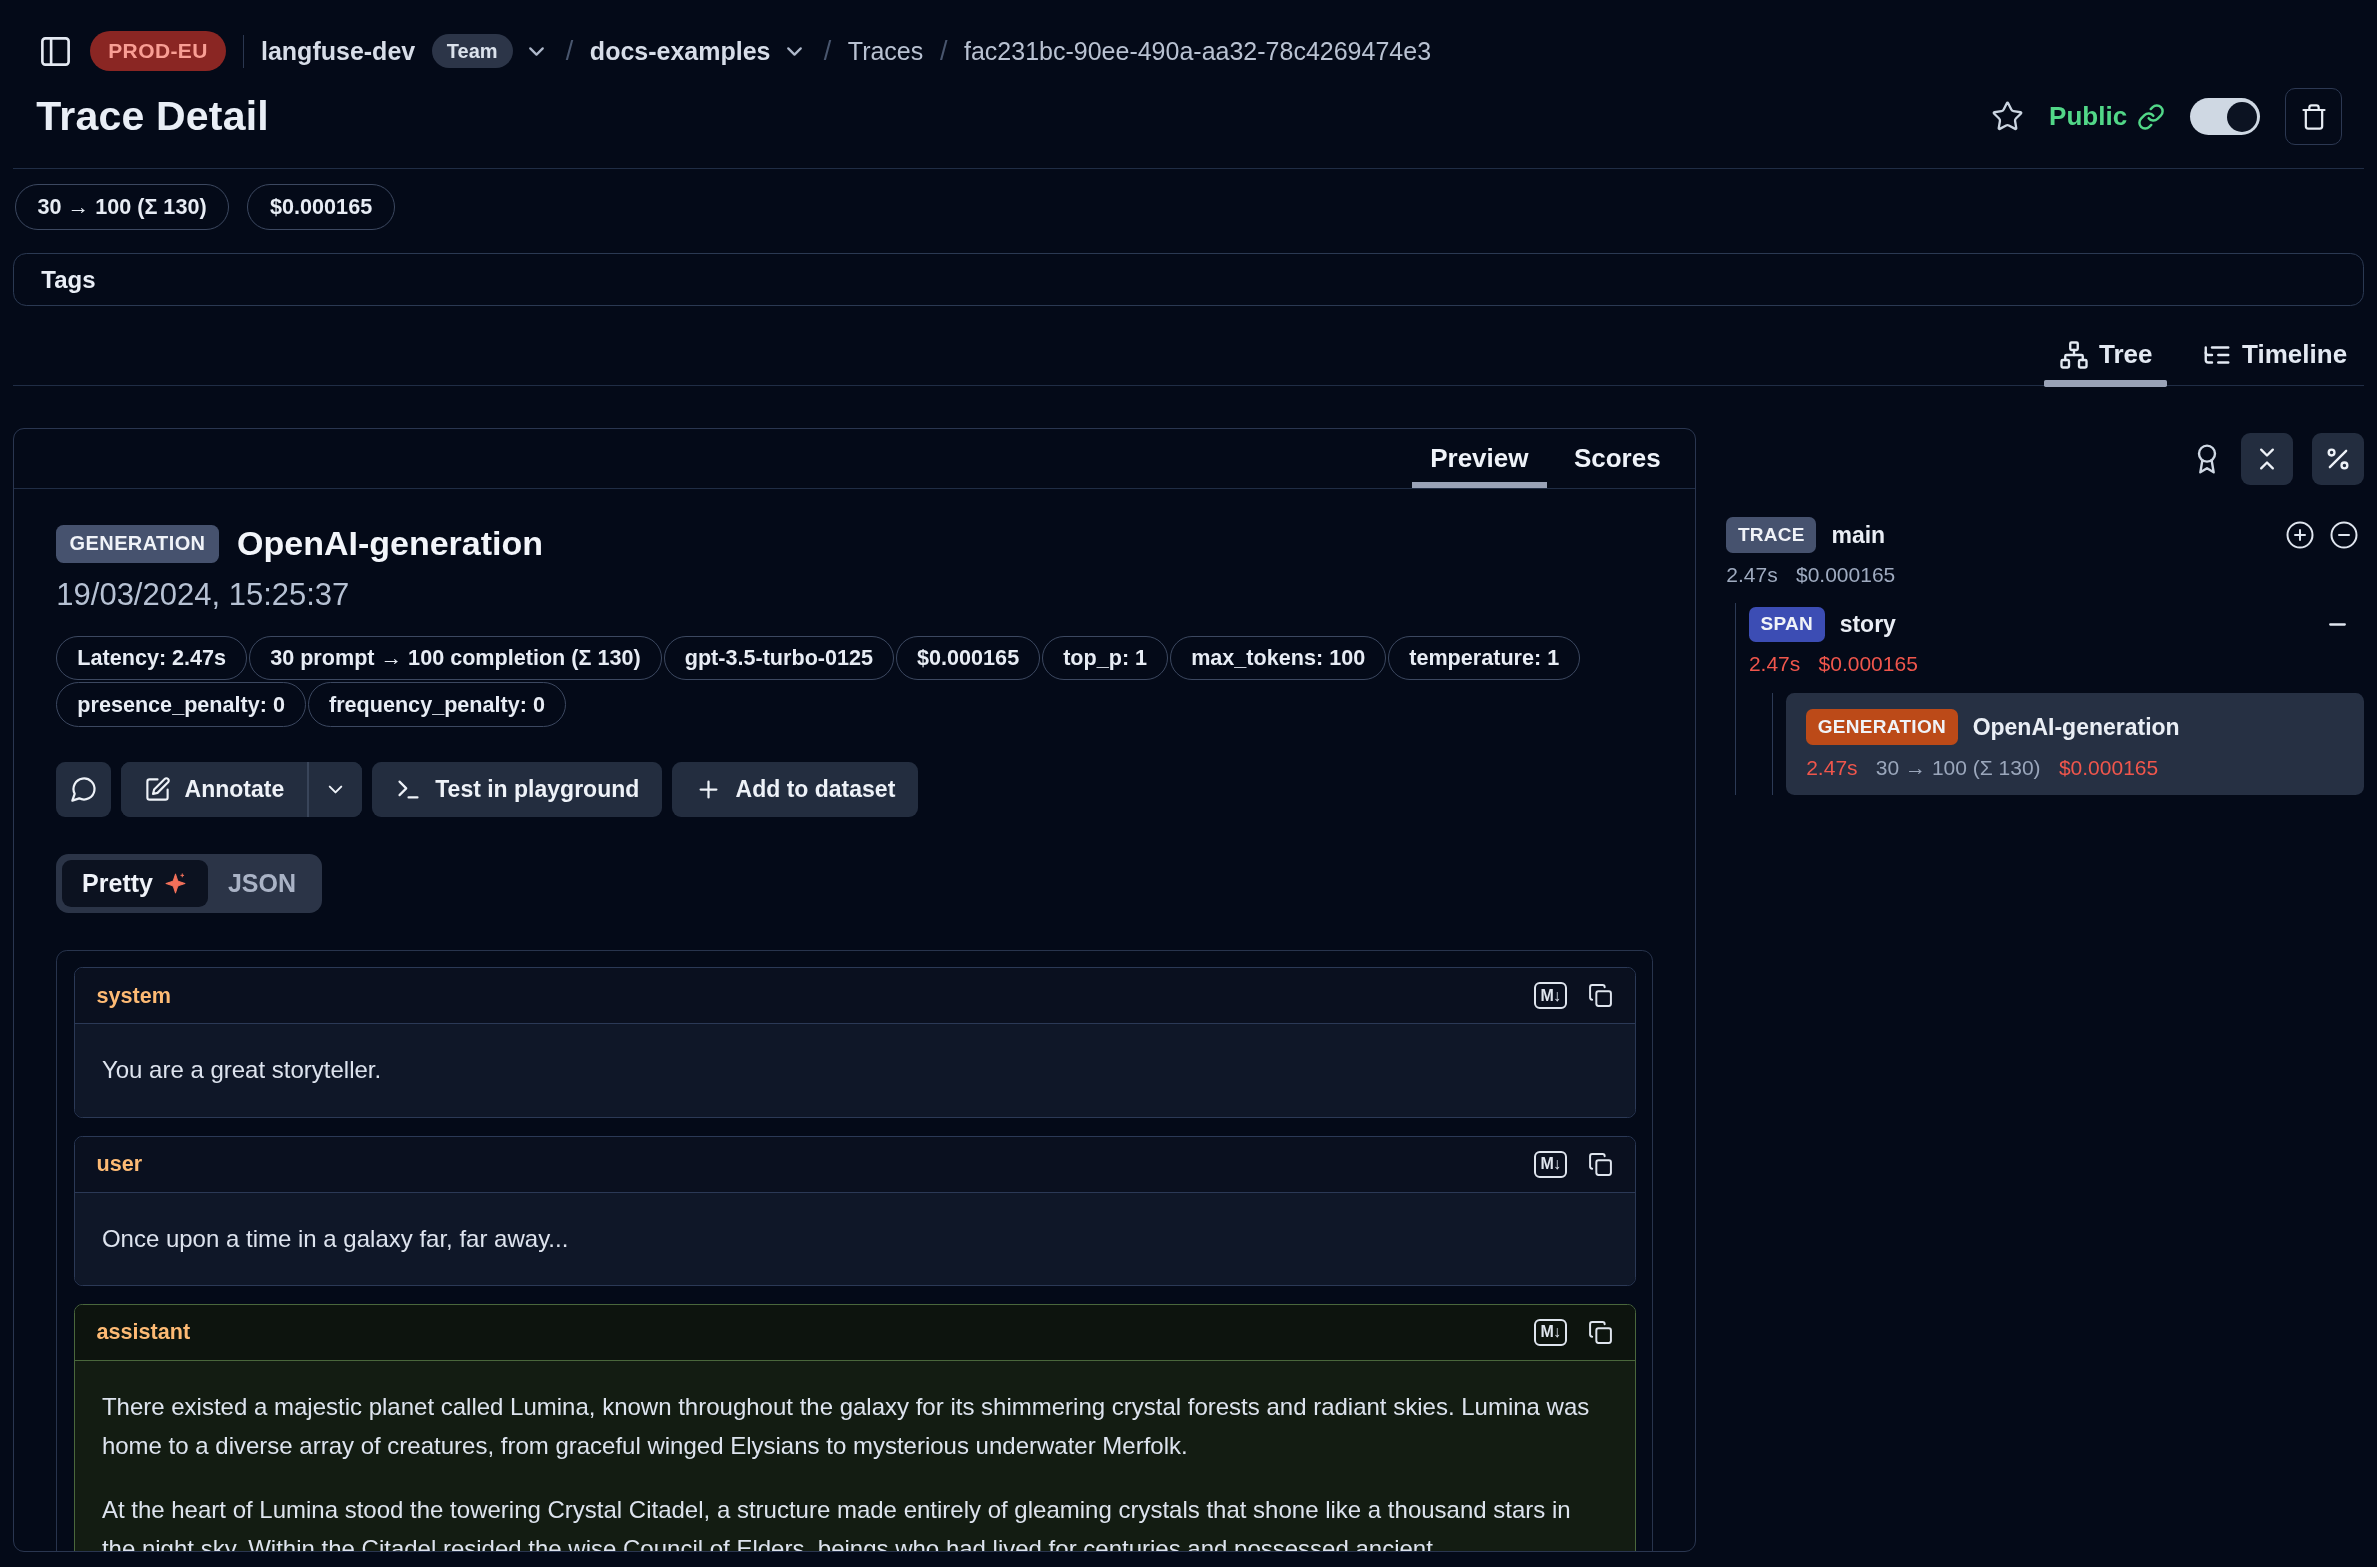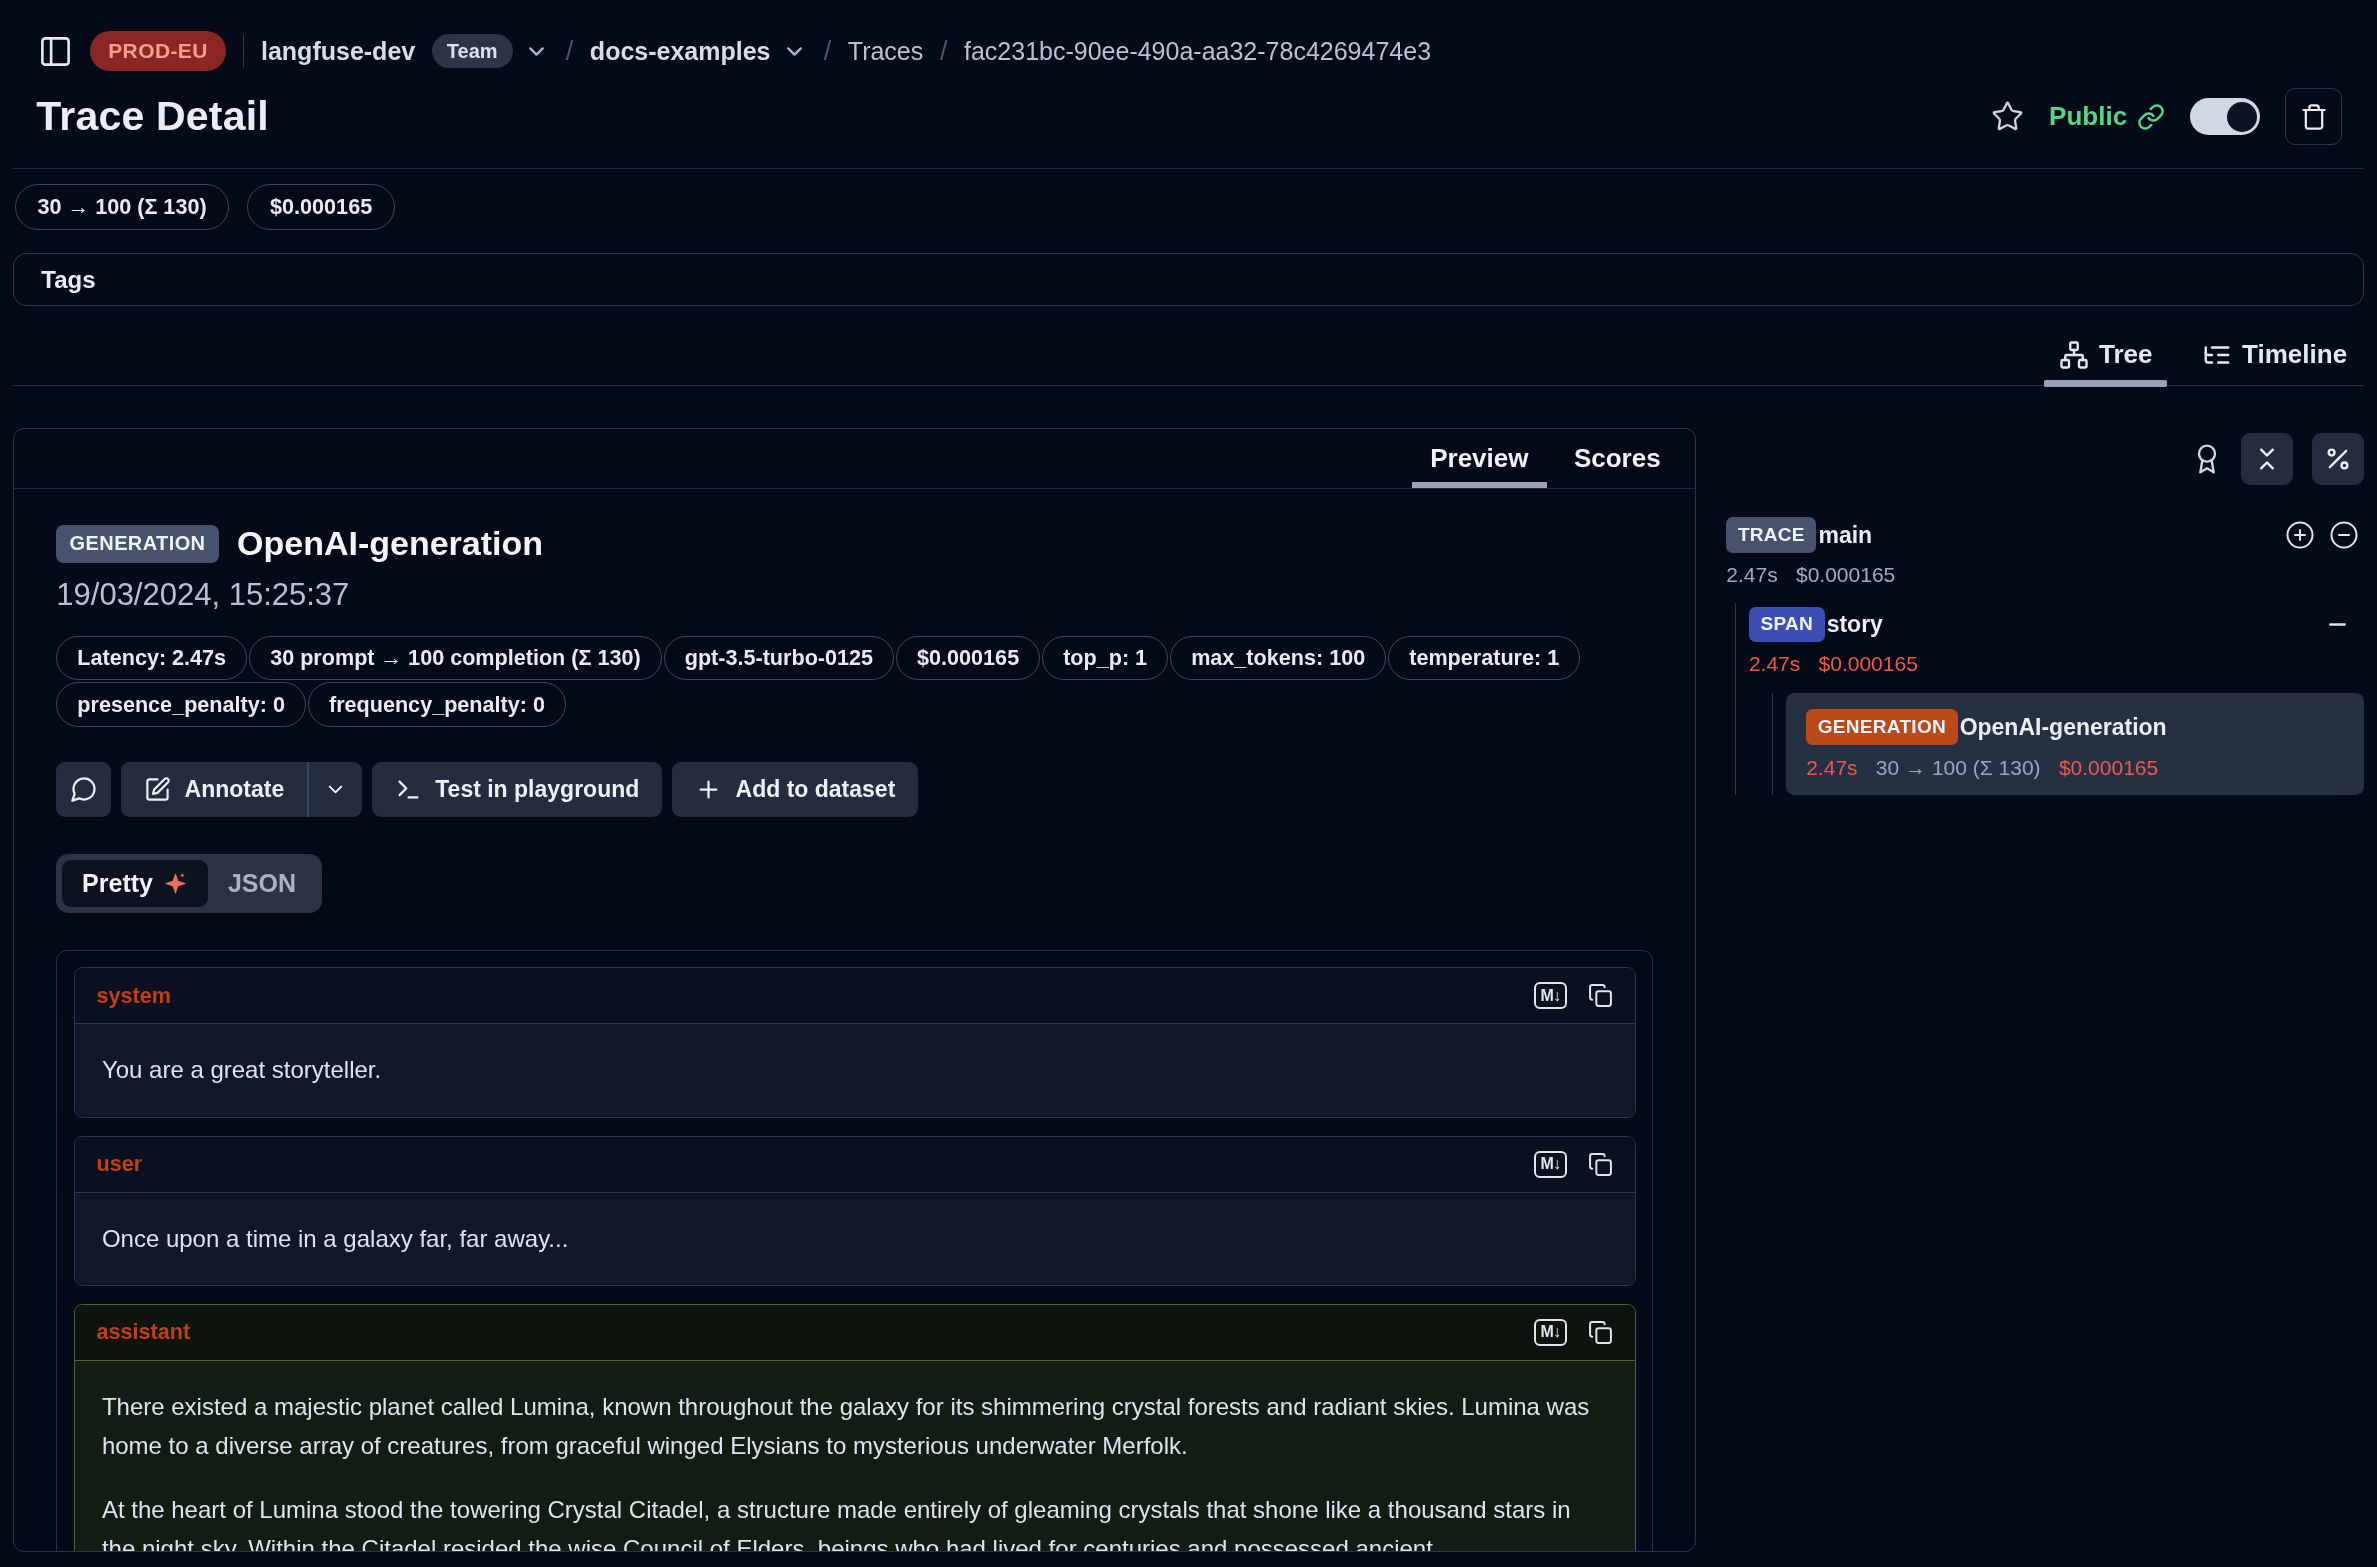--- a/index.html
+++ b/index.html
@@ -98,39 +98,39 @@
   .seg{border:none; background:none; color:#aab3c6; font-size:25px; font-weight:600; padding:0 20px;
     height:47px; border-radius:9.1px; display:flex; align-items:center; gap:10px; cursor:pointer;
     font-family:"Liberation Sans", sans-serif;}
   .seg.active{background:var(--seg-active); color:#f0f3f9;}
   .sparkle{color:#f2705a;}
 
   .messages{margin-top:37px; border:1.7px solid #28344d; border-radius:10.8px; padding:16.6px; display:flex; flex-direction:column; gap:17.5px;}
   .msg-card{border:1.7px solid var(--card-border); border-radius:8.3px; overflow:hidden;}
   .msg-head{display:flex; justify-content:space-between; align-items:center; padding:14px 21.6px;
     background:var(--hdr); border-bottom:1.7px solid var(--card-border);}
-  .msg-role{font-size:21.6px; font-weight:600; color:#c2410c;}
+  .msg-role{font-size:21.6px; font-weight:600; color:#fdba74;}
   .msg-icons{display:flex; gap:21.6px; align-items:center;}
   .mini-btn{background:none; border:none; color:#dfe5ee; cursor:pointer; display:flex; align-items:center;}
   .md-box{border:2.1px solid #dfe5ee; border-radius:5.8px; font-size:16px; font-weight:700; padding:2.5px 4.2px; letter-spacing:-0.8px;}
   .msg-body{background:var(--bodybg); padding:27px 27px; font-size:24px; color:#dde3ee; line-height:1.62;}
   .msg-card.assistant{border-color:var(--agreen-border);}
   .msg-card.assistant .msg-head{background:var(--ahdr); border-bottom-color:var(--agreen-border);}
   .msg-card.assistant .msg-body{background:var(--abody);}
   .msg-body p + p{margin-top:25px;}
 
   
   .tree-panel{flex:1; padding-left:30px;}
   .tree-toolbar{display:flex; justify-content:flex-end; align-items:center; gap:18.3px; margin-top:5px;}
   .tool-btn{width:52px; height:52px; background:var(--btn); border:none; border-radius:9.1px; color:#eef2f8;
     display:flex; align-items:center; justify-content:center; cursor:pointer;}
   .tool-plain{background:none; width:auto; height:auto; color:#cfd8e4;}
 
   .tree{margin-top:32px; font-size:23px;}
-  .node-head{display:flex; align-items:center; gap:2px; cursor:pointer;}
+  .node-head{display:flex; align-items:center; gap:15px; cursor:pointer;}
   .node-badge{font-size:19px; font-weight:700; padding:6.7px 11.6px; border-radius:6.7px; color:#f0f3f8; letter-spacing:0.3px;}
   .node-badge.trace{background:var(--badge-slate);}
   .node-badge.span{background:var(--indigo);}
   .node-badge.gen{background:var(--orange);}
   .node-name{color:#eaeef5; font-weight:700;}
   .spacer{flex:1;}
   .node-stats{display:flex; gap:18.3px; margin-top:10px; font-size:21px; color:var(--muted2);}
   .node-stats.red{color:var(--red);}
   .stat-red{color:var(--red);}
   .stat-gray{color:#9aa6bb;}

